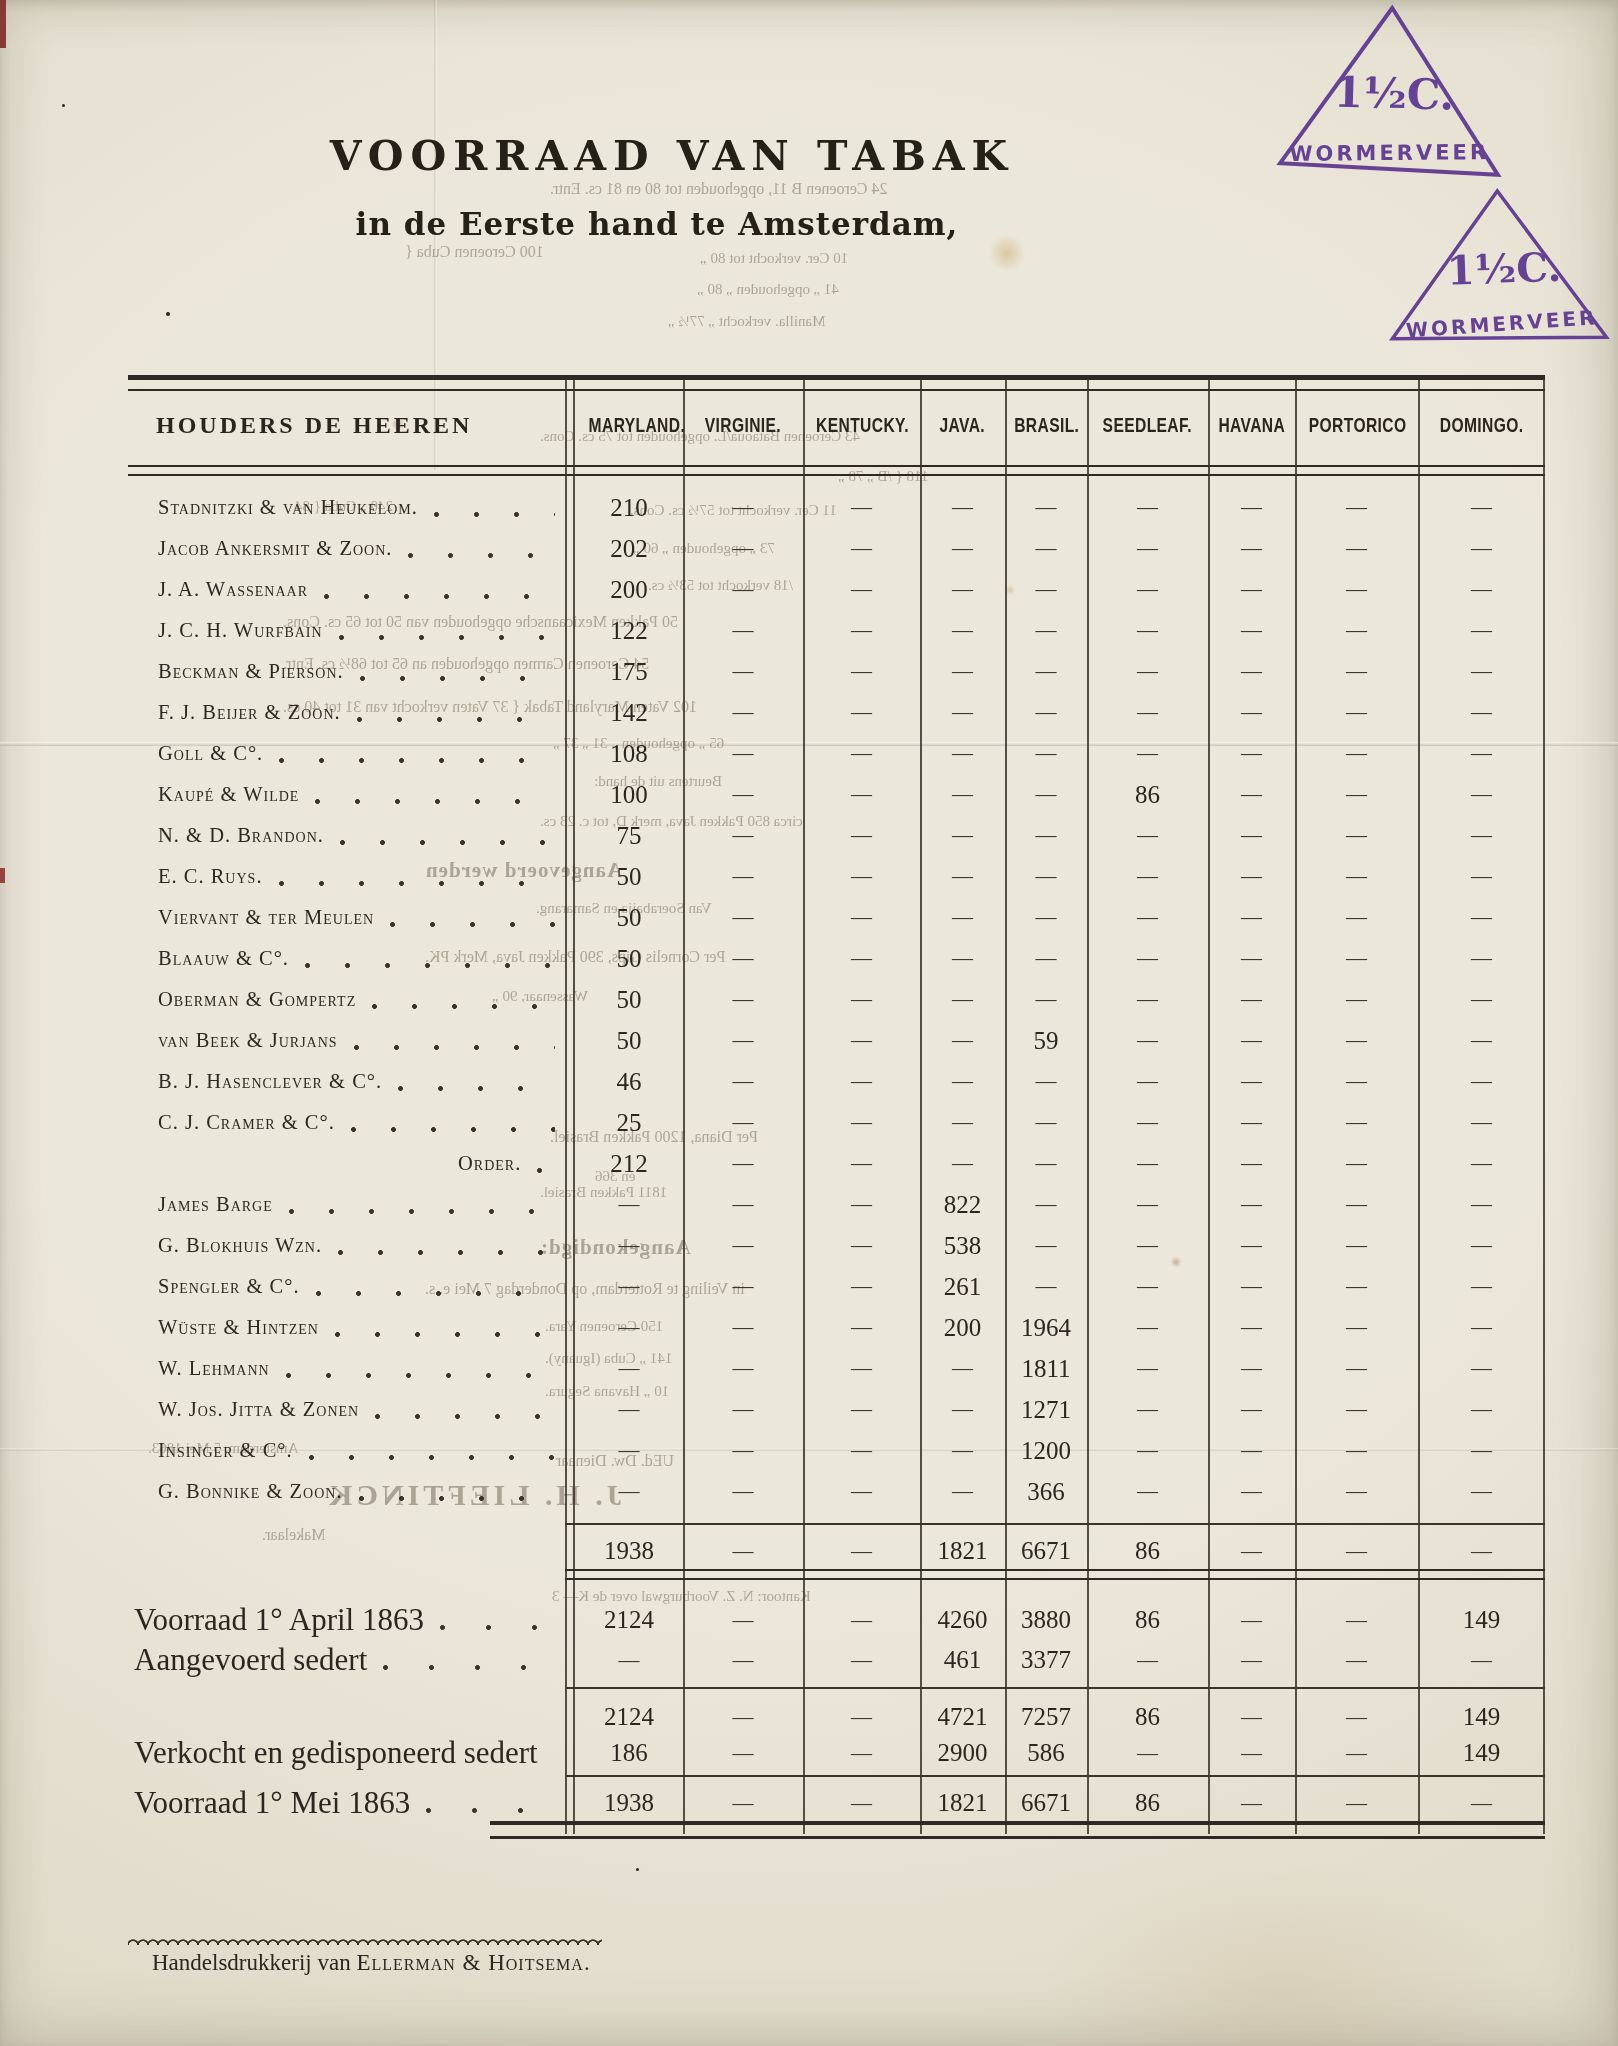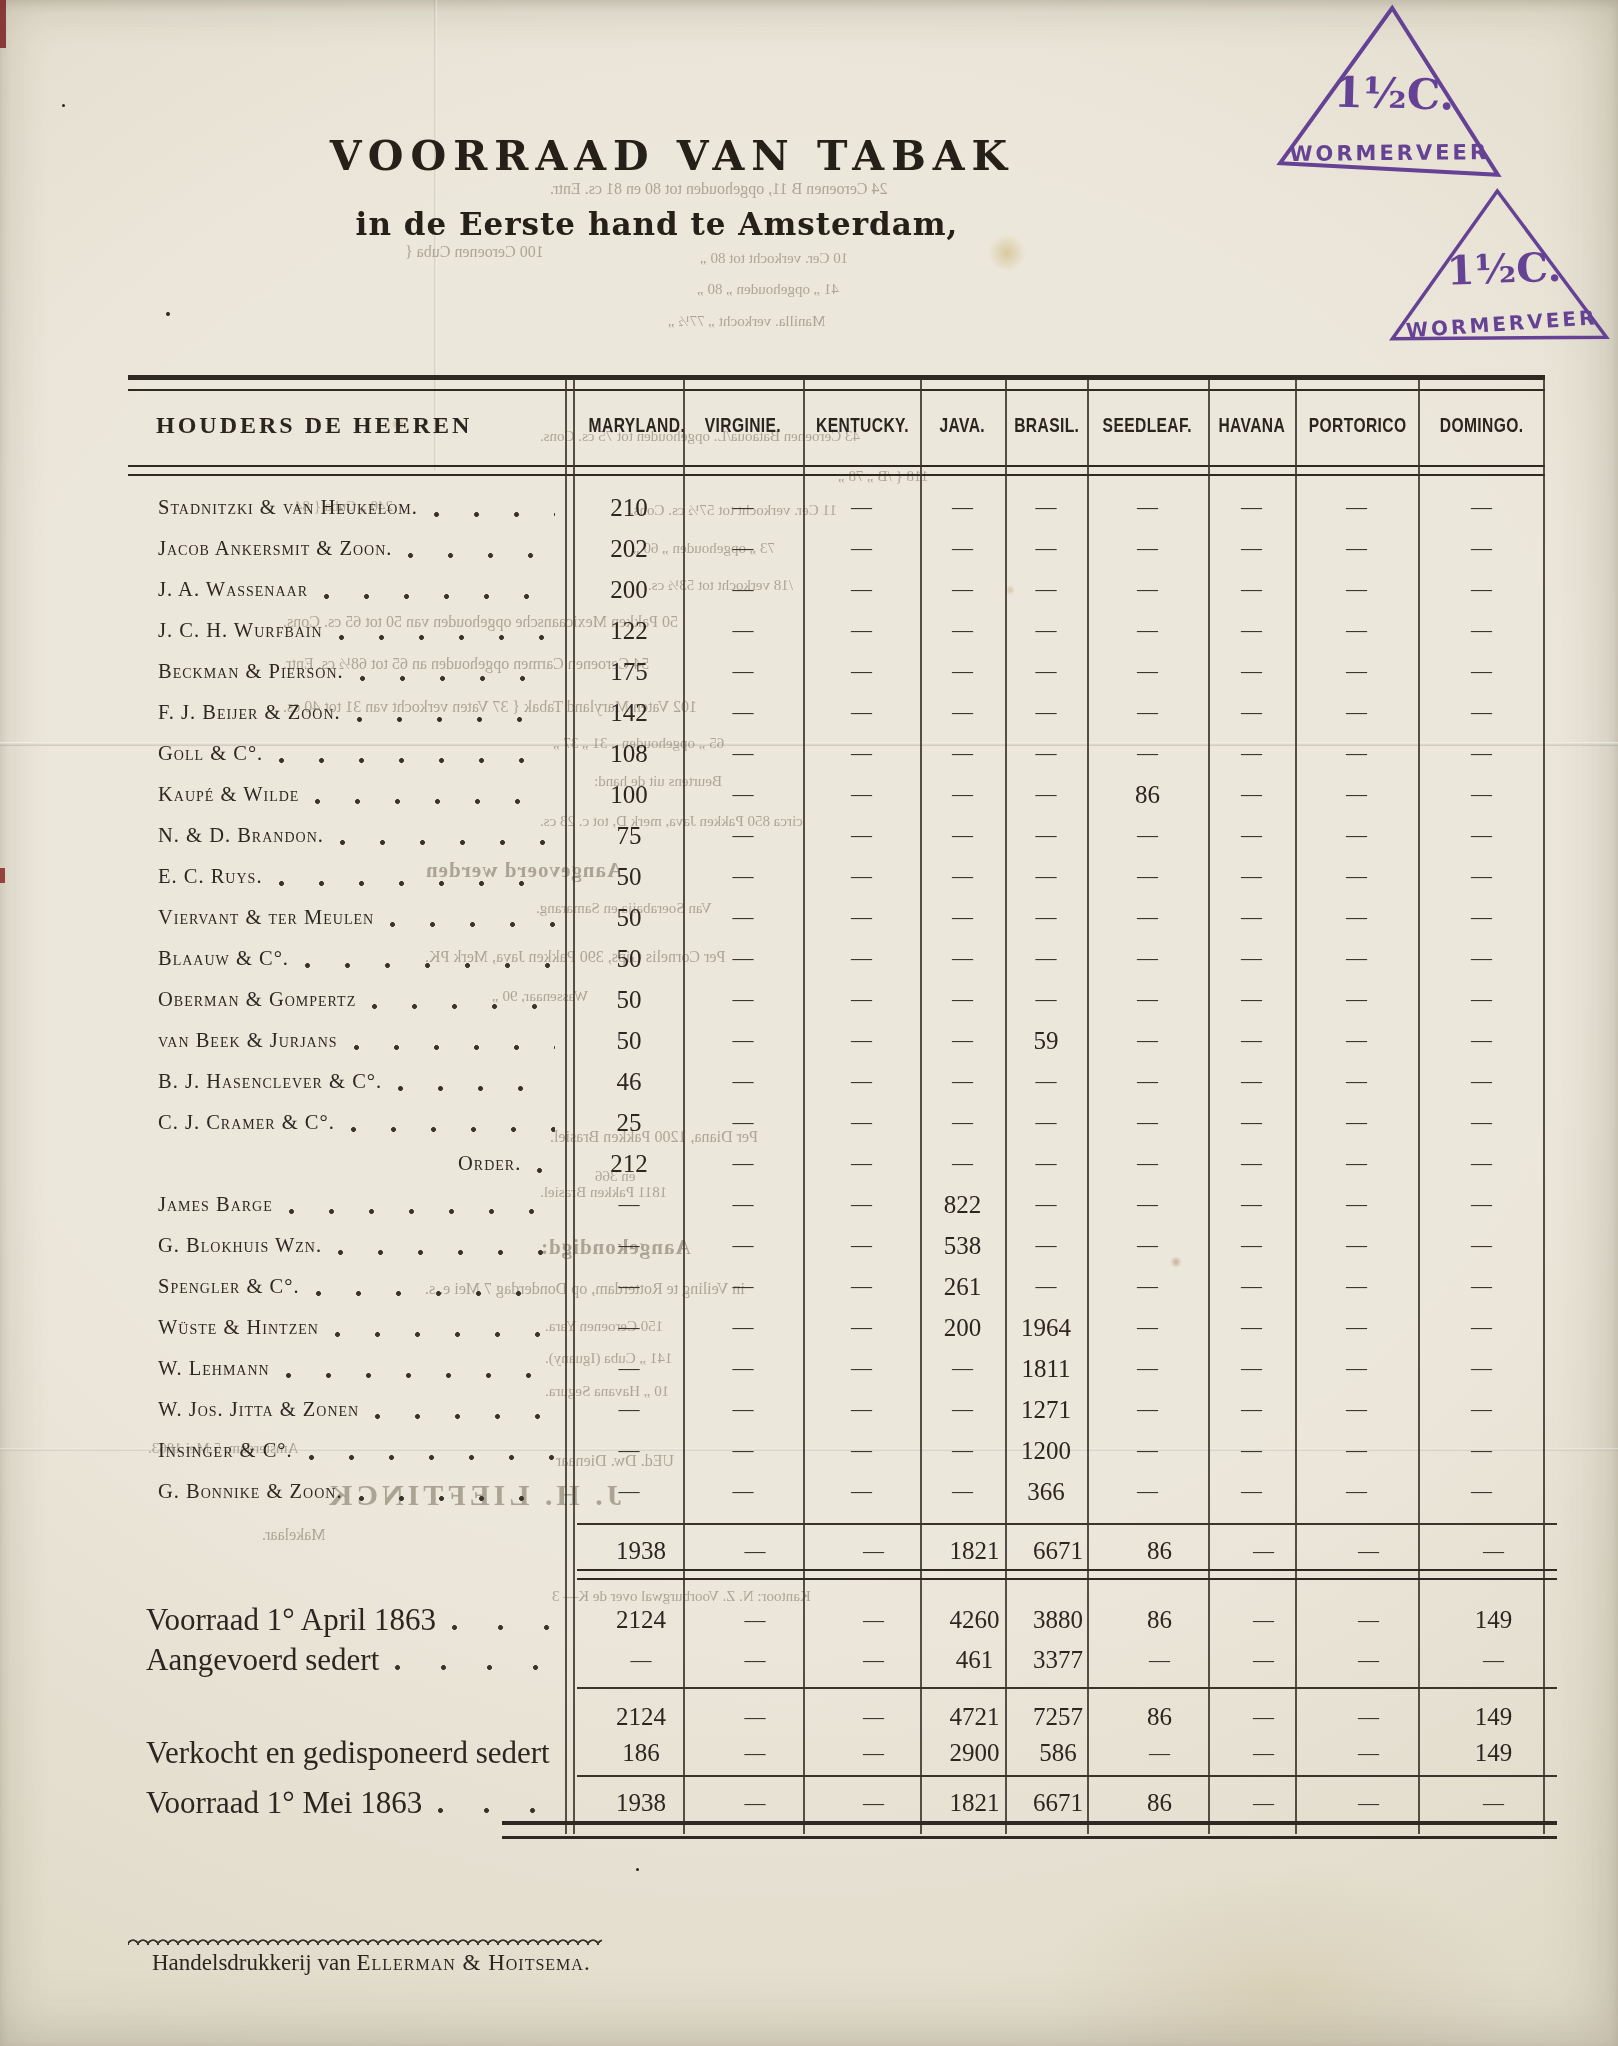--- a/index.html
+++ b/index.html
@@ -60,21 +60,21 @@
   .col-h span{display:inline-block;transform:scaleX(.78);font-family:"Liberation Sans",sans-serif;font-weight:700;font-size:20px;letter-spacing:.5px;white-space:nowrap;color:#2a251e;}
   .tbody{position:absolute;top:112px;left:0;width:1417px;}
   .trow{display:grid;grid-template-columns:var(--cols);height:41px;align-items:center;}
   .ncell{display:flex;align-items:center;padding-left:30px;min-width:0;}
   .nm{font-variant:small-caps;font-size:20.5px;letter-spacing:1px;color:#2d2821;white-space:nowrap;}
   .leader{flex:1 1 auto;min-width:10px;height:6px;align-self:center;margin:14px 20px 0 16px;
     background-image:radial-gradient(circle at 2.5px 2.5px, #39332a 2.1px, transparent 2.8px);
     background-size:40px 6px;background-repeat:repeat-x;}
   .vcell{text-align:center;font-size:25px;color:#2b2620;white-space:nowrap;}
   .vcell.dash{font-size:21px;color:#332d25;}
-  .totals{position:absolute;top:0;left:12px;width:1417px;height:1475px;}
+  .totals{position:absolute;top:0;left:0;width:1417px;height:1475px;}
   .totals-row{position:absolute;left:0;width:1417px;height:40px;}
   .tr-0{top:1156px;} .tr-1{top:1225px;} .tr-2{top:1265px;} .tr-3{top:1322px;} .tr-4{top:1358px;} .tr-5{top:1408px;}
   .totals-row .ncell{padding-left:6px;}
   .tlabel{font-size:31px;color:#2b2620;white-space:nowrap;}
   .totals-row .leader{background-size:46px 6px;margin-right:26px;margin-top:16px;}
   
   .wavy{position:absolute;left:128px;top:1938px;width:474px;height:7px;
     background-image:radial-gradient(circle at 5px 7.5px, transparent 4px, #39332a 4.6px, #39332a 5.8px, transparent 6.5px);
     background-size:10px 7px;background-repeat:repeat-x;}
   .imprint{position:absolute;left:152px;top:1950px;font-size:23px;color:#2b2620;white-space:nowrap;}

